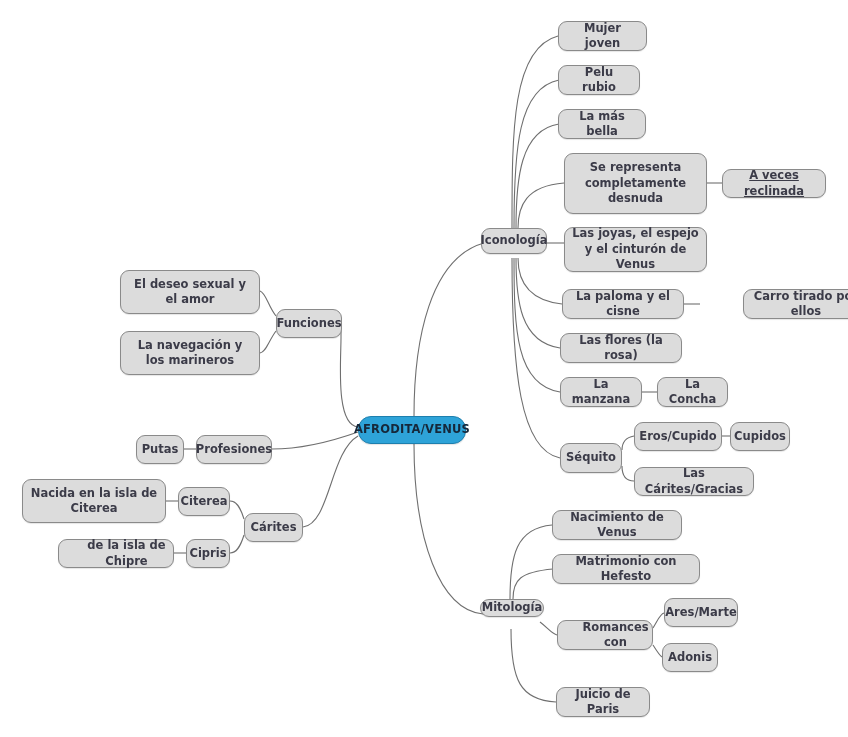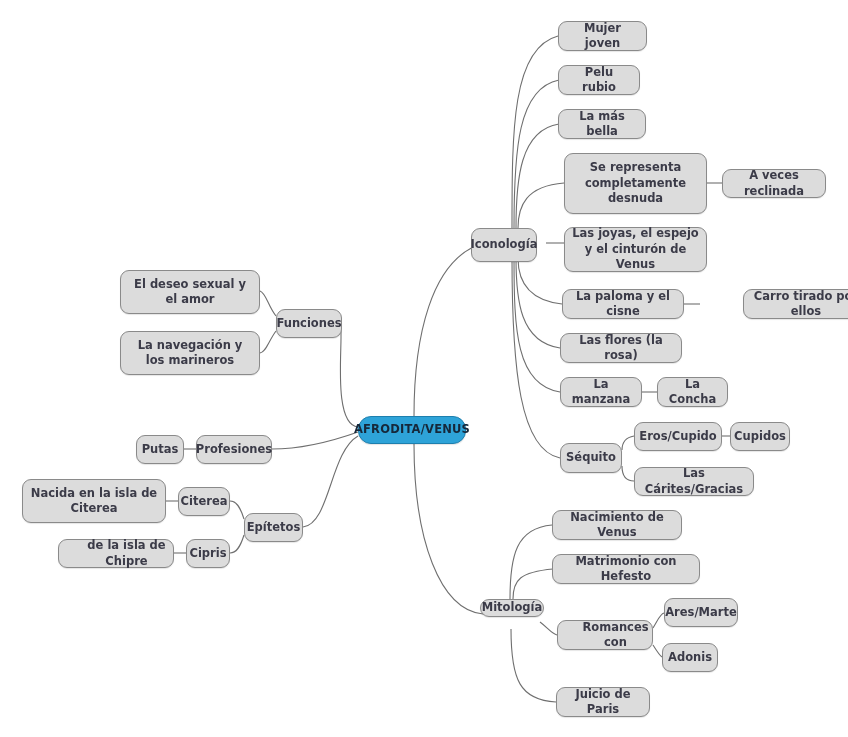--- a/index.html
+++ b/index.html
@@ -103,41 +103,41 @@
       <path d="M 244 535 C 240 548 236 553 230 553"></path>
       <path d="M 178 501 L 166 501"></path>
       <path d="M 186 553 L 174 553"></path>
     </g>
   </svg>
 
   <div class="node center" style="left:358px; top:416px; width:108px; height:28px;">
     <span>AFRODITA/VENUS</span>
   </div>
 
-  <div class="node" style="left:471px; top:228px; width:66px; height:34px;">
+  <div class="node" style="left:481px; top:228px; width:66px; height:26px;">
     <span>Iconología</span>
   </div>
 
   <div class="node" style="left:558px; top:21px; width:89px; height:30px;">
     <span>Mujer joven</span>
   </div>
 
   <div class="node" style="left:558px; top:65px; width:82px; height:30px;">
     <span>Pelu rubio</span>
   </div>
 
   <div class="node" style="left:558px; top:109px; width:88px; height:30px;">
     <span>La más bella</span>
   </div>
 
   <div class="node" style="left:564px; top:153px; width:143px; height:61px;">
     <span>Se representa completamente desnuda</span>
   </div>
 
-  <div class="node" style="left:722px; top:169px; width:104px; height:29px;">
+  <div class="node" style="left:722px; top:169px; width:104px; height:29px;text-decoration:underline;">
     <span>A veces reclinada</span>
   </div>
 
   <div class="node" style="left:564px; top:227px; width:143px; height:45px;">
     <span>Las joyas, el espejo y el cinturón de Venus</span>
   </div>
 
   <div class="node" style="left:562px; top:289px; width:122px; height:30px;">
     <span>La paloma y el cisne</span>
   </div>
@@ -216,21 +216,21 @@
 
   <div class="node" style="left:196px; top:435px; width:76px; height:29px;">
     <span>Profesiones</span>
   </div>
 
   <div class="node" style="left:136px; top:435px; width:48px; height:29px;">
     <span>Putas</span>
   </div>
 
   <div class="node" style="left:244px; top:513px; width:59px; height:29px;">
-    <span>Epítetos</span>
+    <span>Cárites</span>
   </div>
 
   <div class="node" style="left:178px; top:487px; width:52px; height:29px;">
     <span>Citerea</span>
   </div>
 
   <div class="node" style="left:22px; top:479px; width:144px; height:44px;">
     <span>Nacida en la isla de Citerea</span>
   </div>
 

